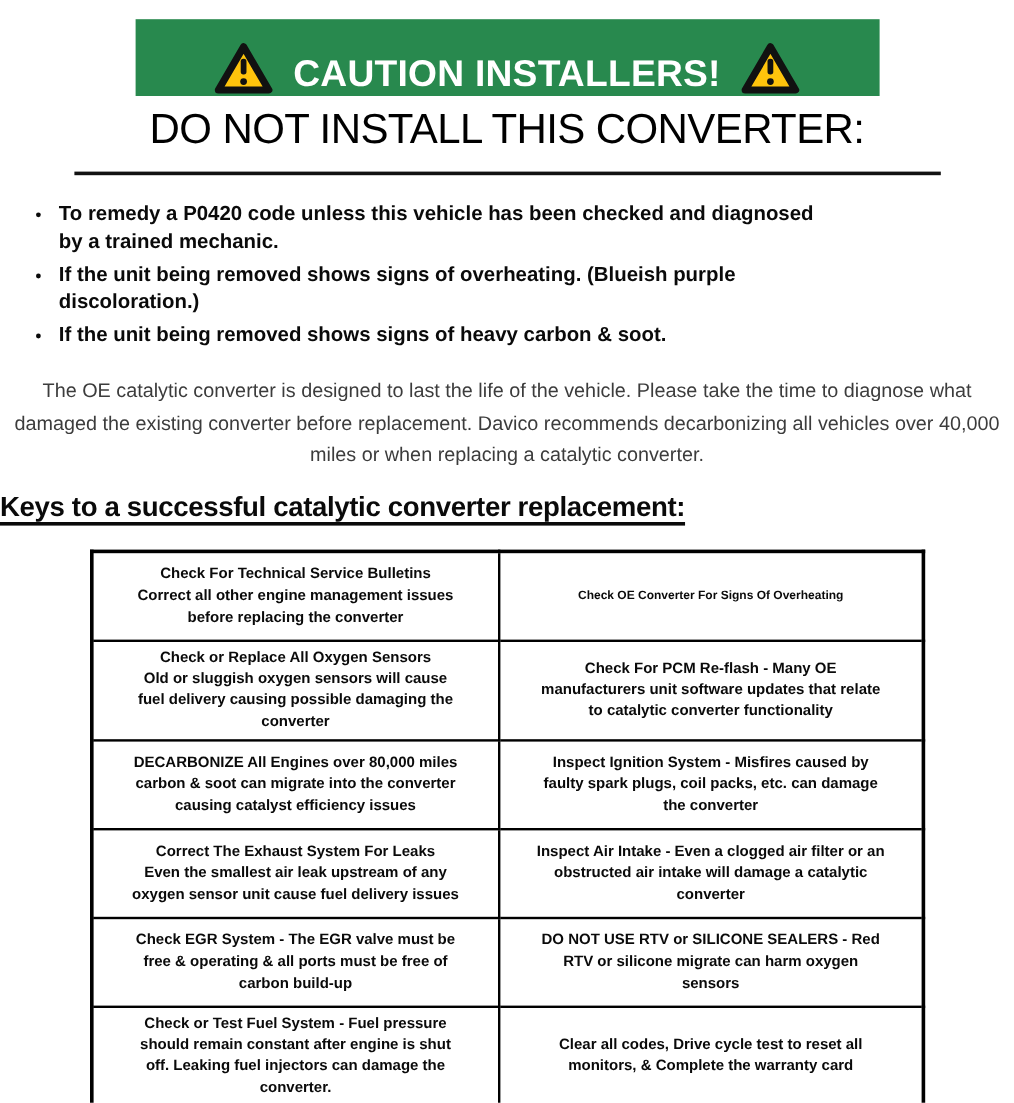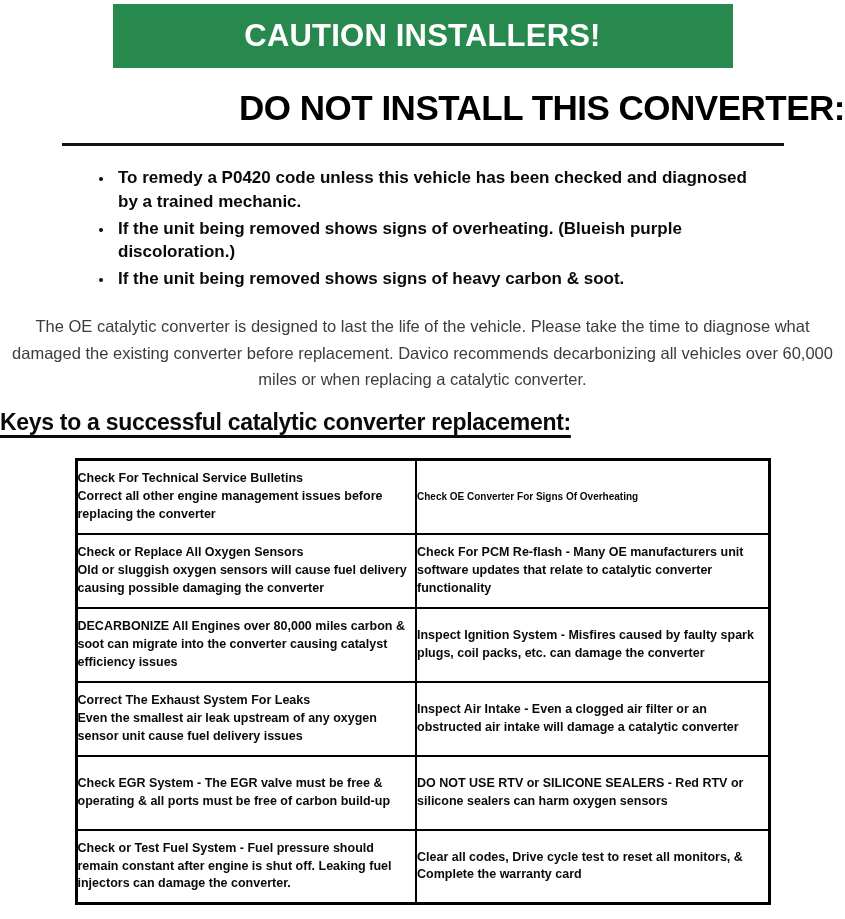--- a/index.html
+++ b/index.html
@@ -10,58 +10,57 @@
     font-family: "Liberation Sans", "DejaVu Sans", sans-serif;
     color: #000;
     overflow: hidden;
   }
   .page { width: 845px; height: 919px; background: #fff; }
 
   
   .banner {
     width: 620px;
     height: 64px;
-    margin: 4px auto 0;
+    margin: 16px auto 0;
     display: flex;
-    align-items: center;
+    align-items: flex-end;
     justify-content: center;
     gap: 16px;
-    flex-direction: column;
   }
   .banner-text {
     color: #ffffff;
     font-size: 31px;
     font-weight: bold;
     letter-spacing: 0.2px;
     white-space: nowrap;
   }
   .warn-svg { width: 50px; height: 46px; display: block; }
 
   
   .headline {
-    margin-top: 20px;
-    text-align: right;
+    margin-top: 8px;
+    text-align: center;
     font-size: 35px;
-    font-weight: bold;
+    font-weight: normal;
     letter-spacing: -0.5px;
     color: #000;
   }
 
   .divider {
     width: 722px;
     height: 3px;
     background: #121212;
     border: none;
     margin: 15px auto 0;
   }
 
   
   .bullets {
     width: 648px;
-    margin: 20px 0 0 114px;
+    margin: 20px 0 0 45px;
     list-style: disc;
     font-weight: bold;
     font-size: 17px;
     line-height: 1.4;
     color: #0a0a0a;
   }
   .bullets li { margin-bottom: 3px; padding-left: 4px; }
   .bullets li::marker { font-size: 13px; }
 
   
@@ -93,24 +92,25 @@
     margin: 22px auto 0;
     width: 693px;
     border-collapse: collapse;
     border: 3px solid #000;
     table-layout: fixed;
   }
   .tips-table td {
     border: 2px solid #000;
     height: 74px;
     vertical-align: middle;
+    text-align: center;
     font-weight: bold;
     font-size: 12.5px;
     line-height: 1.42;
-    padding: 5px 0;
+    padding: 5px 30px;
     color: #0a0a0a;
   }
   .tips-table td.col-left  { width: 340px; }
   .tips-table td.col-right { width: 353px; }
   .cell-line { display: block; }
   .cell-big .cell-line {
     font-size: 10px;
     white-space: nowrap;
   }
 </style>
@@ -136,21 +136,21 @@
   <h1 class="headline">DO NOT INSTALL THIS CONVERTER:</h1>
 
   <div class="divider"></div>
 
   <ul class="bullets">
     <li>To remedy a P0420 code unless this vehicle has been checked and diagnosed by a trained mechanic.</li>
     <li>If the unit being removed shows signs of overheating. (Blueish purple discoloration.)</li>
     <li>If the unit being removed shows signs of heavy carbon &amp; soot.</li>
   </ul>
 
-  <p class="intro">The OE catalytic converter is designed to last the life of the vehicle. Please take the time to diagnose what damaged the existing converter before replacement. Davico recommends decarbonizing all vehicles over 60,000 miles or when replacing a catalytic converter.</p>
+  <p class="intro">The OE catalytic converter is designed to last the life of the vehicle. Please take the time to diagnose what damaged the existing converter before replacement. Davico recommends decarbonizing all vehicles over 40,000 miles or when replacing a catalytic converter.</p>
 
   <h2 class="keys-heading">Keys to a successful catalytic converter replacement:</h2>
 
   <table class="tips-table">
     <tbody>
       <tr>
         <td class="col-left">
           <span class="cell-line">Check For Technical Service Bulletins</span>
           <span class="cell-line">Correct all other engine management issues before replacing the converter</span>
         </td>
@@ -182,21 +182,21 @@
         </td>
         <td class="col-right">
           <span class="cell-line">Inspect Air Intake - Even a clogged air filter or an obstructed air intake will damage a catalytic converter</span>
         </td>
       </tr>
       <tr>
         <td class="col-left">
           <span class="cell-line">Check EGR System - The EGR valve must be free &amp; operating &amp; all ports must be free of carbon build-up</span>
         </td>
         <td class="col-right">
-          <span class="cell-line">DO NOT USE RTV or SILICONE SEALERS - Red RTV or silicone sealers can harm oxygen sensors</span>
+          <span class="cell-line">DO NOT USE RTV or SILICONE SEALERS - Red RTV or silicone migrate can harm oxygen sensors</span>
         </td>
       </tr>
       <tr>
         <td class="col-left">
           <span class="cell-line">Check or Test Fuel System - Fuel pressure should remain constant after engine is shut off.  Leaking fuel injectors can damage the converter.</span>
         </td>
         <td class="col-right">
           <span class="cell-line">Clear all codes,  Drive cycle test to reset all monitors, &amp; Complete the warranty card</span>
         </td>
       </tr>

